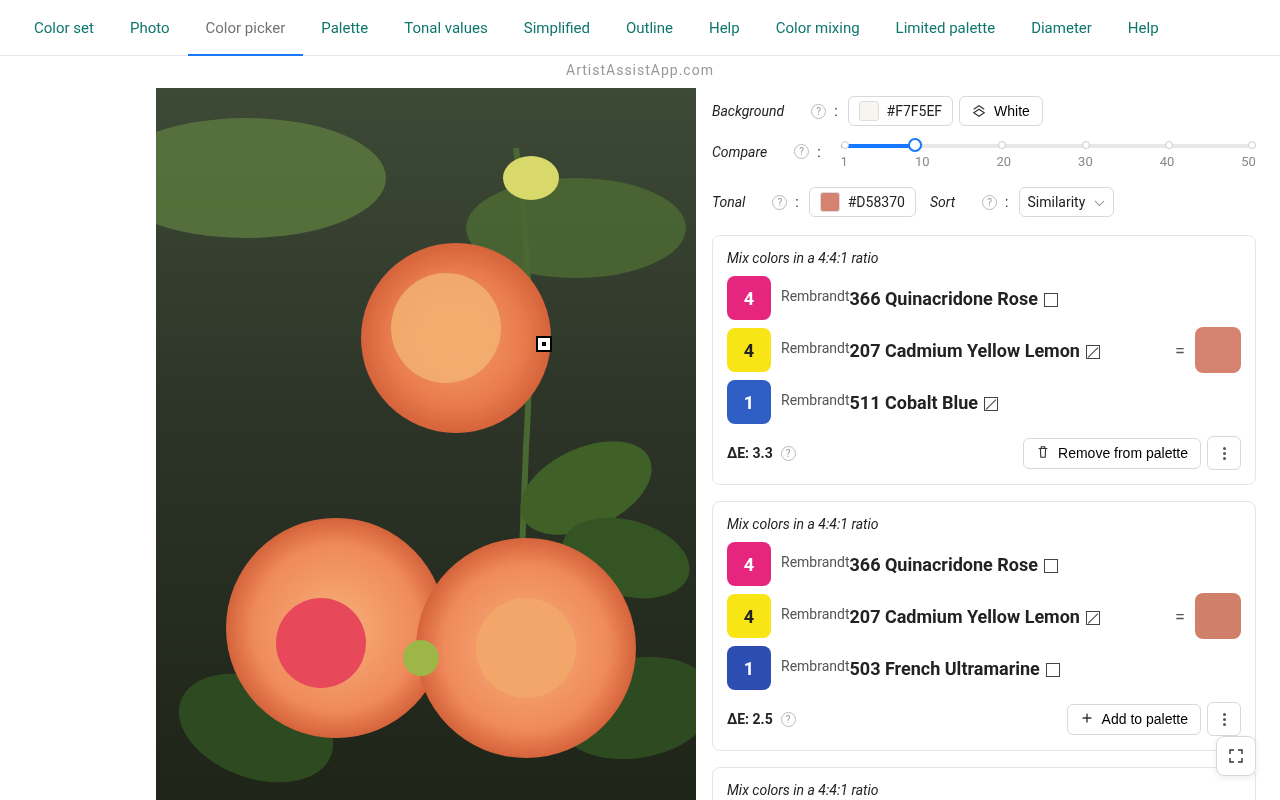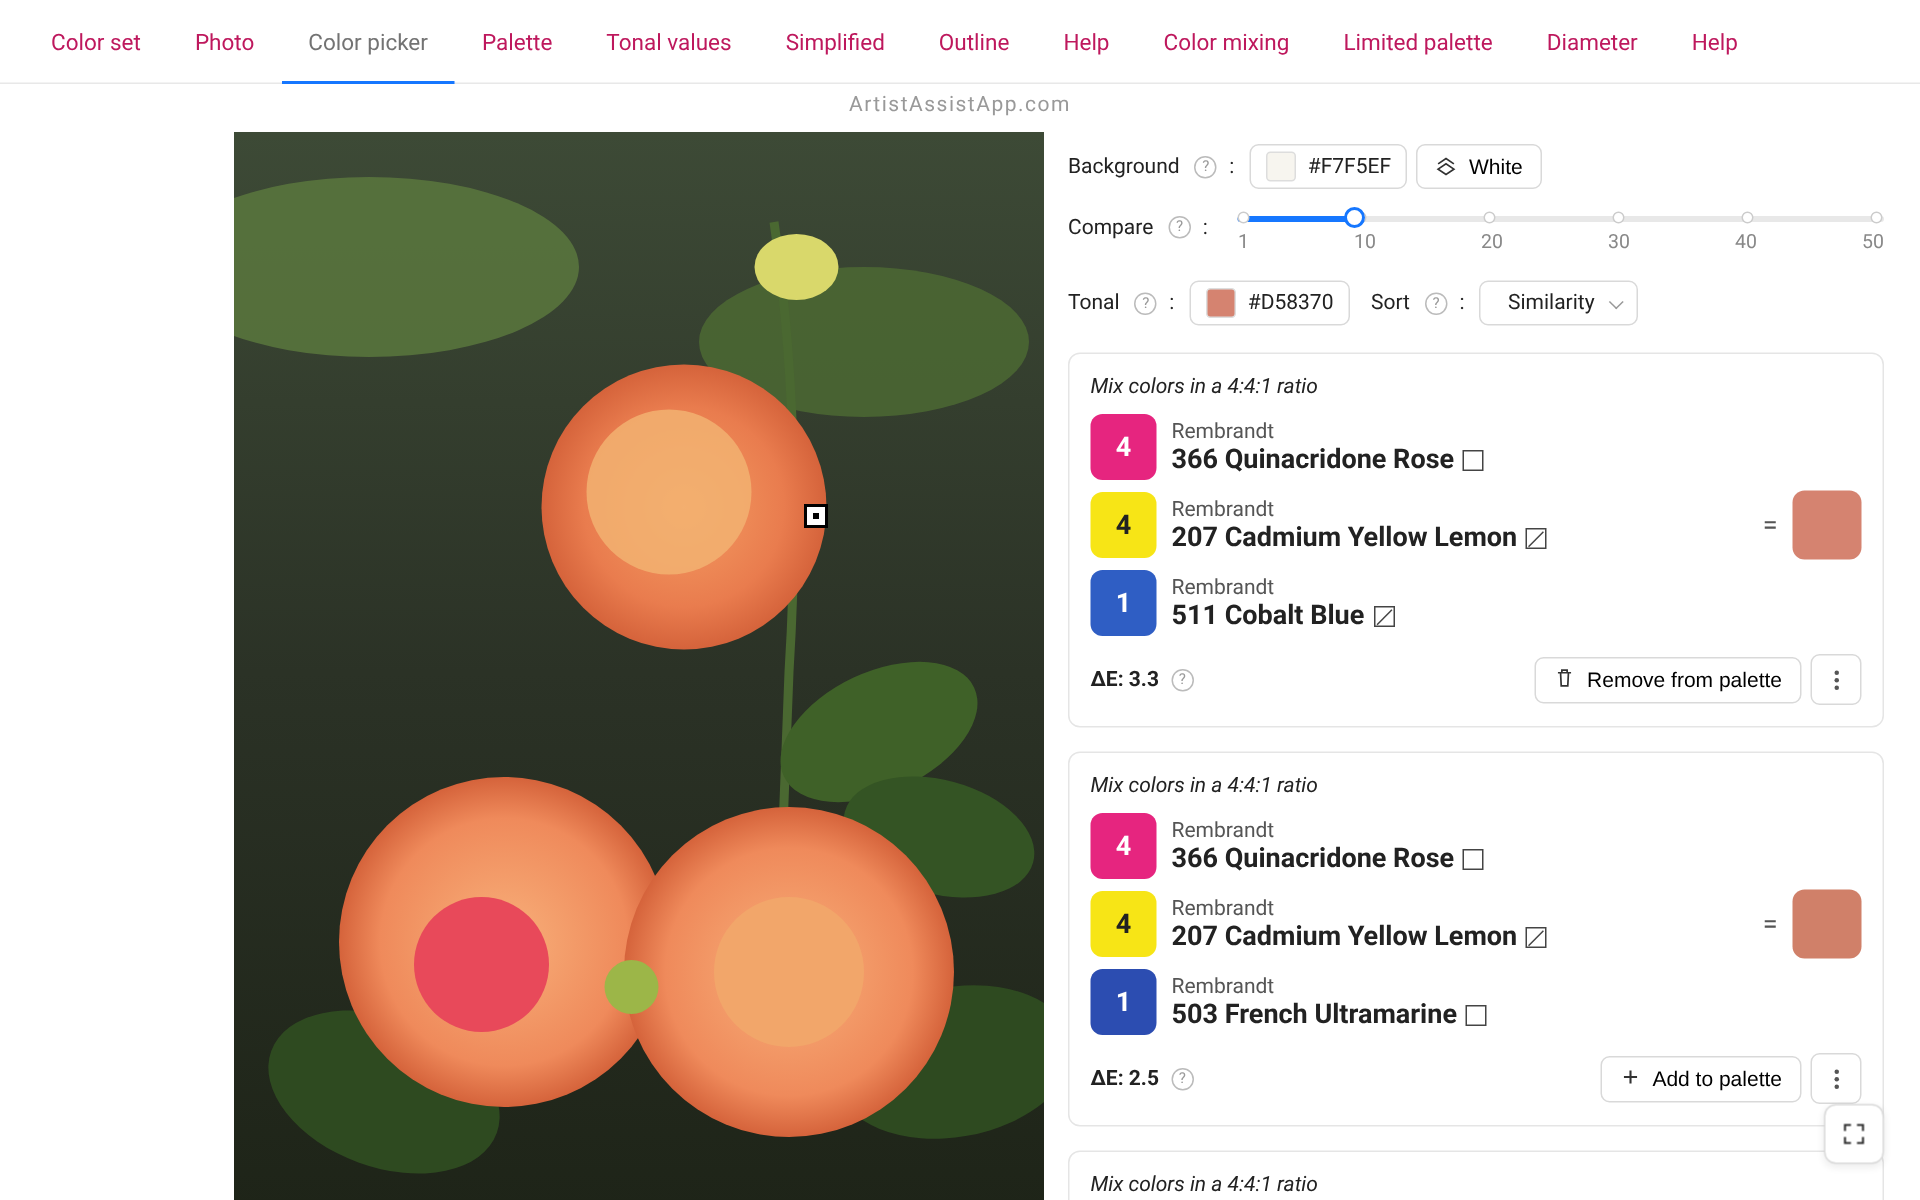--- a/index.html
+++ b/index.html
@@ -1,51 +1,51 @@
 <!DOCTYPE html>
 <html><head>
 <meta charset="utf-8">
 <style>
 * { box-sizing: border-box; margin: 0; padding: 0; }
 body { font-family: -apple-system, BlinkMacSystemFont, "Segoe UI", Roboto, sans-serif; font-size: 14px; color: #222; background: #fff; }
 .nav { display: flex; align-items: center; border-bottom: 1px solid #e8e8e8; height: 56px; padding: 0 16px; }
-.nav-item { padding: 0 18px; height: 56px; display: flex; align-items: center; cursor: pointer; font-size: 15px; color: #be185d; position: relative; }
+.nav-item { padding: 0 18px; height: 56px; display: flex; align-items: center; cursor: pointer; font-size: 15px; color: #0f766e; position: relative; }
 .nav-item.active { color: #737373; }
 .nav-item.active::after { content: ""; position: absolute; left: 0; right: 0; bottom: 0; height: 2px; background: #1677ff; }
 .watermark { text-align: center; color: #999; font-size: 14px; letter-spacing: 1px; margin-top: 6px; }
 .main { display: flex; }
 .left { flex: 0 0 700px; padding: 10px 0 0 156px; position: relative; }
 .image-wrap { width: 540px; height: 720px; position: relative; overflow: hidden; }
 .image-wrap svg { width: 100%; height: 100%; display: block; }
 .crosshair { position: absolute; width: 16px; height: 16px; border: 2px solid #000; background: #fff; display: flex; align-items: center; justify-content: center; }
 .crosshair::after { content: ""; width: 4px; height: 4px; background: #000; }
 .right { flex: 1; padding: 18px 24px 0 12px; }
 .row { display: flex; align-items: center; margin-bottom: 18px; flex-wrap: wrap; gap: 6px; }
-.label { color: #222; margin-right: 2px; }
+.label { color: #222; margin-right: 19px; font-style: italic; }
 .help-icon { display:inline-flex; width: 15px; height: 15px; border: 1px solid #bbb; border-radius: 50%; align-items: center; justify-content: center; font-size: 10px; color: #999; margin-left: 2px; cursor: pointer; }
 .colon { margin: 0 4px 0 2px; }
 .chip { display: inline-flex; align-items: center; border: 1px solid #d9d9d9; border-radius: 6px; padding: 4px 10px; gap: 8px; }
 .swatch-sm { width: 20px; height: 20px; border: 1px solid #ddd; border-radius: 3px; }
 .btn { display: inline-flex; align-items: center; gap: 8px; border: 1px solid #d9d9d9; border-radius: 6px; padding: 6px 12px; background: #fff; cursor: pointer; font-size: 14px; }
 .slider-wrap { flex: 1; margin-left: 10px; }
 .slider-track { position: relative; height: 4px; background: #e8e8e8; border-radius: 2px; }
 .slider-fill { position: absolute; left: 0; height: 4px; background: #1677ff; border-radius: 2px; }
 .slider-dot { position: absolute; top: -3px; width: 8px; height: 8px; border: 1px solid #ccc; border-radius: 50%; background: #fff; }
 .slider-handle { position: absolute; top: -6px; width: 14px; height: 14px; border: 2px solid #1677ff; border-radius: 50%; background: #fff; cursor: grab; }
 .slider-marks { display: flex; justify-content: space-between; margin-top: 6px; color: #888; font-size: 13px; }
-.select { border: 1px solid #d9d9d9; border-radius: 6px; padding: 6px 28px 6px 18px; position: relative; cursor: pointer; }
+.select { border: 1px solid #d9d9d9; border-radius: 6px; padding: 6px 28px 6px 8px; position: relative; cursor: pointer; }
 .select::after { content: ""; position: absolute; right: 10px; top: 50%; width: 6px; height: 6px; border-right: 1px solid #999; border-bottom: 1px solid #999; transform: translateY(-60%) rotate(45deg); }
 .card { border: 1px solid #e5e5e5; border-radius: 8px; padding: 14px; margin-bottom: 16px; }
 .ratio-text { margin-bottom: 10px; font-style: italic; }
 .mix-layout { display: flex; align-items: center; gap: 10px; }
 .mix-rows { flex: 1; }
 .mix-row { display: flex; align-items: center; gap: 10px; margin-bottom: 8px; }
 .mix-row:last-child { margin-bottom: 0; }
 .ratio-badge { width: 44px; height: 44px; border-radius: 8px; display: flex; align-items: center; justify-content: center; font-weight: 700; color: #fff; font-size: 18px; }
-.paint-info { display: flex; flex-direction: column; }
+.paint-info { display: flex; }
 .brand { color: #555; font-size: 14px; }
 .paint-name { font-weight: 700; font-size: 18px; }
 .inline-icon { display:inline-block; width: 14px; height: 14px; border: 1.5px solid #444; margin-left: 6px; vertical-align: middle; position: relative; }
 .inline-icon.diag::after { content: ""; position: absolute; left: -1px; right: -1px; top: 50%; border-top: 1.5px solid #444; transform: rotate(-45deg); }
 .equals { font-size: 18px; color: #555; }
 .result-swatch { width: 46px; height: 46px; border-radius: 8px; }
 .card-footer { display: flex; align-items: center; margin-top: 12px; }
 .de { font-weight: 700; margin-right: 6px; }
 .spacer { flex: 1; }
 .more-btn { border: 1px solid #d9d9d9; border-radius: 6px; width: 34px; height: 34px; display: flex; align-items: center; justify-content: center; margin-left: 6px; cursor: pointer; background: #fff; }

